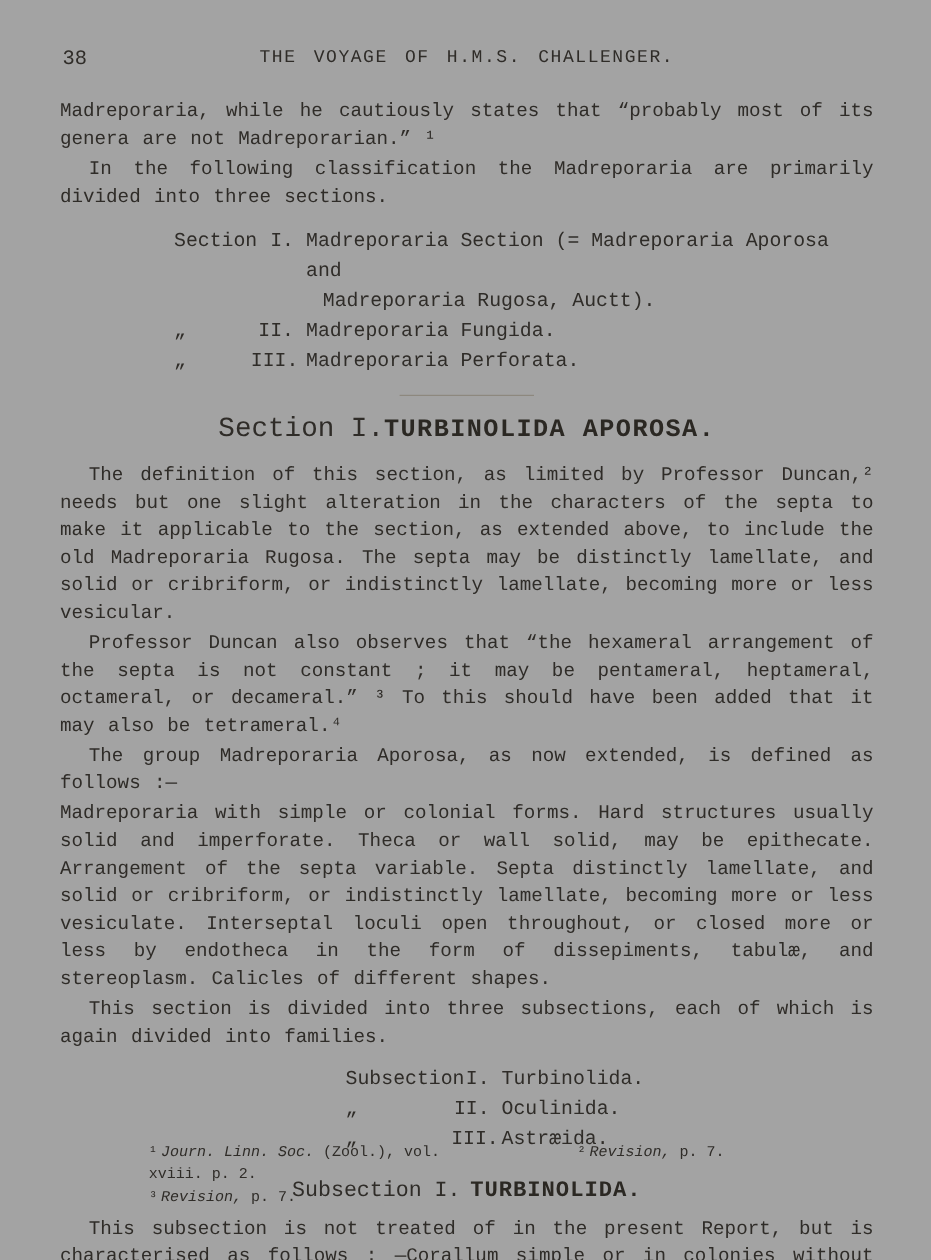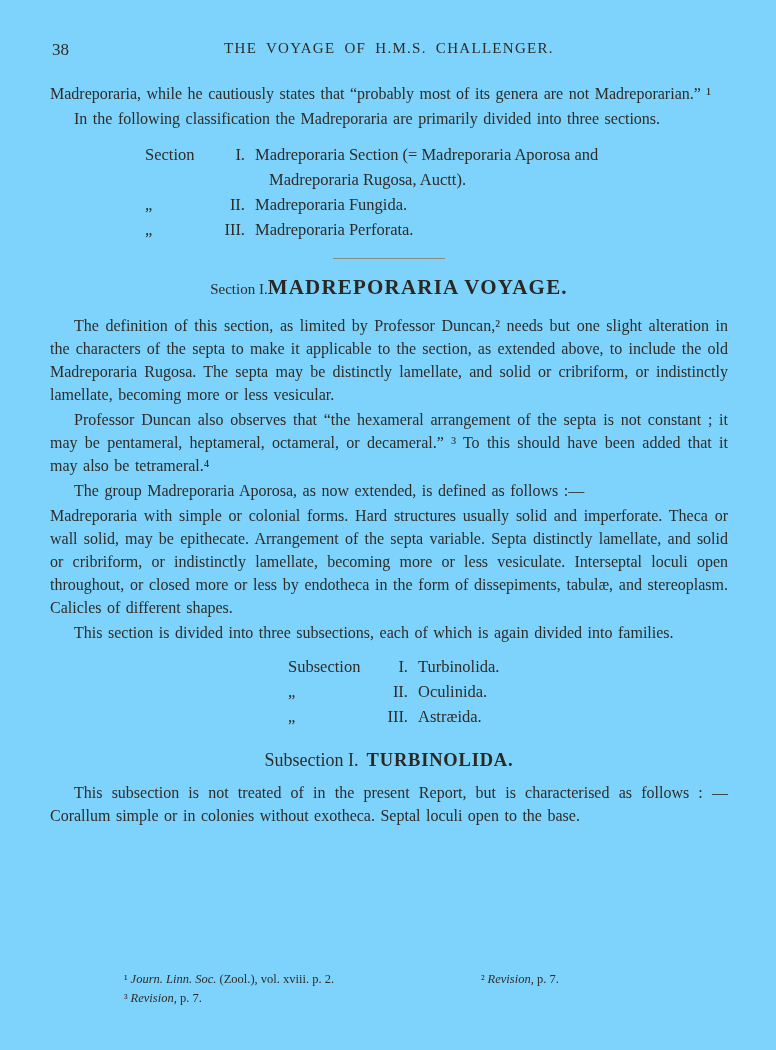--- a/index.html
+++ b/index.html
@@ -6,23 +6,23 @@
     margin: 0;
     padding: 0;
     background: #fcfbf8;
   }
   .page {
     position: relative;
     width: 776px;
     height: 1050px;
     box-sizing: border-box;
     padding: 40px 48px 0 50px;
-    background: #7dd3fc;
+    background: #a3a3a3;
     color: #2f2c28;
-    font-family: Liberation Serif, serif;
+    font-family: Liberation Mono, monospace;
     overflow: hidden;
   }
   
   .running-head {
     position: relative;
     height: 22px;
     margin-bottom: 20px;
   }
   .page-num {
     position: absolute;
@@ -79,21 +79,21 @@
     margin: 16px auto 14px auto;
     height: 0;
   }
   
   .section-heading {
     margin: 0 0 14px 0;
     text-align: center;
     font-weight: normal;
   }
   .heading-prefix {
-    font-size: 15px;
+    font-size: 23px;
   }
   .heading-title {
     font-size: 21px;
     font-weight: 700;
     letter-spacing: 1.2px;
     color: #2b2823;
   }
   .subsection-heading {
     margin: 20px 0 10px 0;
     text-align: center;
@@ -156,21 +156,21 @@
     <div class="list-row">
       <span class="list-label">„</span>
       <span class="list-num">III.</span>
       <span class="list-text">Madreporaria Perforata.</span>
     </div>
   </div>
 
   <div class="divider"></div>
 
   <h2 class="section-heading">
-    <span class="heading-prefix">Section I.</span><span class="heading-title">MADREPORARIA VOYAGE.</span>
+    <span class="heading-prefix">Section I.</span><span class="heading-title">TURBINOLIDA APOROSA.</span>
   </h2>
 
   <p class="para">The definition of this section, as limited by Professor Duncan,² needs but one slight alteration in the characters of the septa to make it applicable to the section, as extended above, to include the old Madreporaria Rugosa. The septa may be distinctly lamellate, and solid or cribriform, or indistinctly lamellate, becoming more or less vesicular.</p>
   <p class="para">Professor Duncan also observes that “the hexameral arrangement of the septa is not constant ; it may be pentameral, heptameral, octameral, or decameral.” ³ To this should have been added that it may also be tetrameral.⁴</p>
   <p class="para">The group Madreporaria Aporosa, as now extended, is defined as follows :—</p>
   <p class="para no-indent">Madreporaria with simple or colonial forms. Hard structures usually solid and imperforate. Theca or wall solid, may be epithecate. Arrangement of the septa variable. Septa distinctly lamellate, and solid or cribriform, or indistinctly lamellate, becoming more or less vesiculate. Interseptal loculi open throughout, or closed more or less by endotheca in the form of dissepiments, tabulæ, and stereoplasm. Calicles of different shapes.</p>
   <p class="para">This section is divided into three subsections, each of which is again divided into families.</p>
 
   <div class="list sub-list">
     <div class="list-row">

